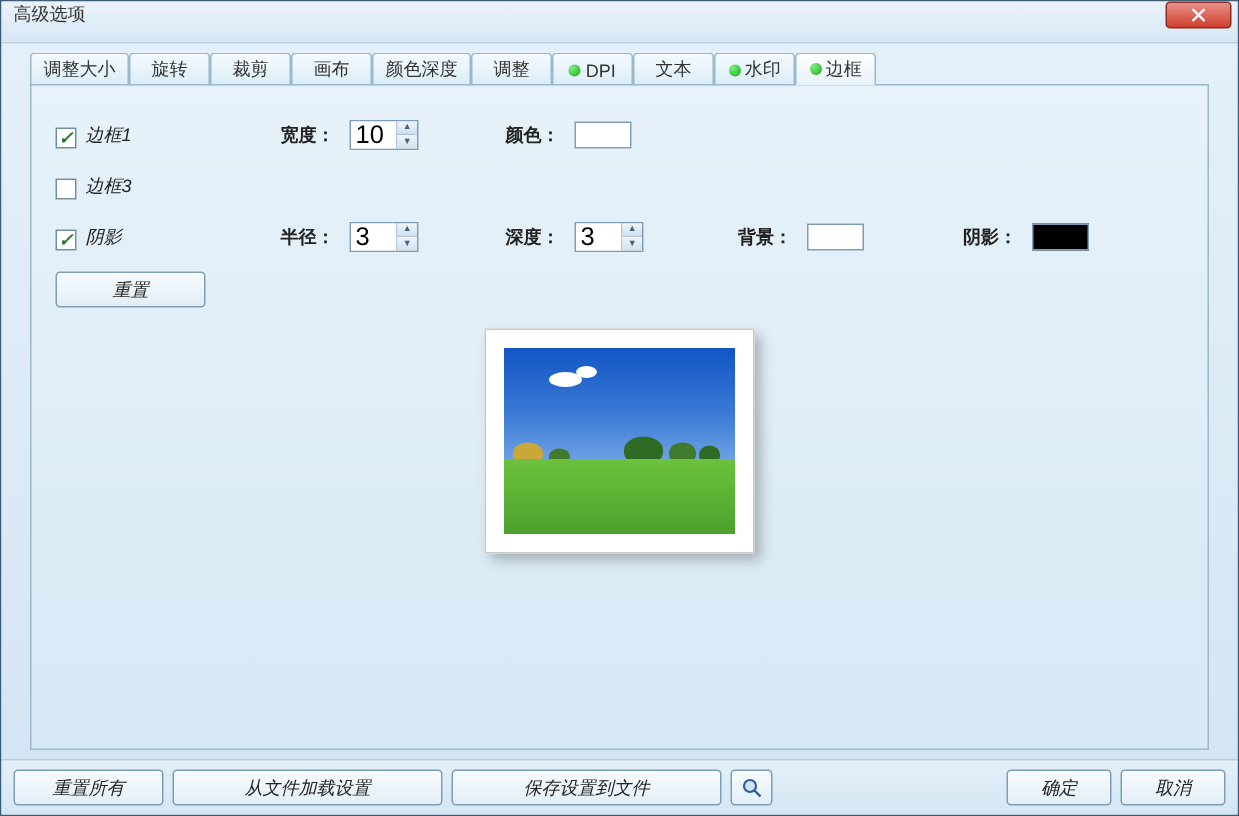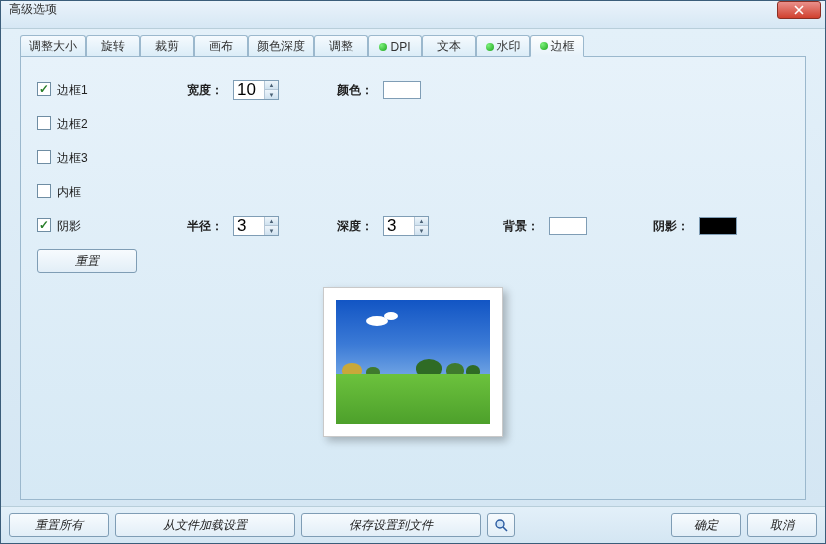--- a/index.html
+++ b/index.html
@@ -21,35 +21,35 @@
 
 .tab-panel { flex: 1; border: 1px solid #9bb8cd; background: linear-gradient(to bottom, #e7f2fa, #d6e9f5); padding: 14px 16px; position: relative; margin-top: -1px; }
 
 .row { display: flex; align-items: center; margin-bottom: 14px; }
 .checkbox { width: 14px; height: 14px; border: 1px solid #6f8da3; background: #fff; margin-right: 6px; display: inline-flex; align-items: center; justify-content: center; cursor: pointer; }
 .checkbox.checked::after { content: "✓"; color: #2a7e2a; font-size: 12px; font-weight: bold; line-height: 1; }
 .label { color: #222; font-size: 12px; }
 
 .options { margin-top: 8px; }
 .opt-row { display: flex; align-items: center; margin-bottom: 12px; min-height: 22px; }
-.opt-left { width: 150px; display: flex; align-items: flex-start; }
+.opt-left { width: 150px; display: flex; align-items: flex-end; font-style: italic; }
 .field-label { width: 40px; color: #222; font-weight: bold; }
 .spinner { display: inline-flex; align-items: center; border: 1px solid #7f9db5; background: #fff; height: 20px; }
 .spinner input { width: 30px; height: 18px; border: none; text-align: left; padding-left: 3px; font-size: 17px; outline: none; }
 .spinner .spins { display: flex; flex-direction: column; width: 14px; border-left: 1px solid #b4c6d6; }
 .spinner .spins button { height: 9px; border: none; background: linear-gradient(to bottom, #eef5fb, #cfe1ef); cursor: pointer; font-size: 6px; line-height: 1; color: #4a6074; padding: 0; }
 .spinner .spins button:first-child { border-bottom: 1px solid #b4c6d6; }
 
 .color-swatch { width: 38px; height: 18px; border: 1px solid #7f9db5; background: #fff; display: inline-block; cursor: pointer; }
 .color-swatch.black { background: #000; }
 
 .field-group { display: flex; align-items: center; gap: 6px; }
 .col2 { margin-left: 0; width: 150px; }
 .col3 { margin-left: 0; width: 150px; }
-.col4 { margin-left: 16px; width: 150px; }
+.col4 { margin-left: 5px; width: 150px; }
 .col5 { margin-left: 0; }
 
 .btn { height: 24px; padding: 0 18px; border: 1px solid #7f9db5; background: linear-gradient(to bottom, #f7fbfe, #e2eef7); border-radius: 3px; cursor: pointer; font-size: 12px; color: #222; font-family: inherit; font-style: italic; }
 .btn.wide { min-width: 100px; }
 
 .preview-wrap { display: flex; justify-content: center; margin-top: 14px; }
 .preview-frame { width: 180px; height: 150px; background: #fff; border: 1px solid #c9c9c9; padding: 12px; box-shadow: 4px 4px 8px rgba(0,0,0,.25); }
 .preview-img { width: 100%; height: 100%; position: relative; overflow: hidden; }
 .sky { position: absolute; top: 0; left: 0; right: 0; height: 60%; background: linear-gradient(to bottom, #1255c4, #3b7ad6 60%, #6ca1e3); }
 .cloud { position: absolute; background: #fff; border-radius: 50%; }
@@ -140,40 +140,28 @@
                   <button>▼</button>
                 </div>
             </div>
           </div>
           <div class="field-group col3">
             <span class="field-label">颜色：</span>
             <span class="color-swatch"></span>
           </div>
         </div>
 
-        <div class="opt-row">
-          <div class="opt-left">
-            <span class="checkbox"></span>
-            <span class="label">边框2</span>
-          </div>
-        </div>
 
         <div class="opt-row">
           <div class="opt-left">
             <span class="checkbox"></span>
             <span class="label">边框3</span>
           </div>
         </div>
 
-        <div class="opt-row">
-          <div class="opt-left">
-            <span class="checkbox"></span>
-            <span class="label">内框</span>
-          </div>
-        </div>
 
         <div class="opt-row">
           <div class="opt-left">
             <span class="checkbox checked"></span>
             <span class="label">阴影</span>
           </div>
           <div class="field-group col2">
             <span class="field-label">半径：</span>
             <div class="spinner">
               <input type="text" value="3" style="">

